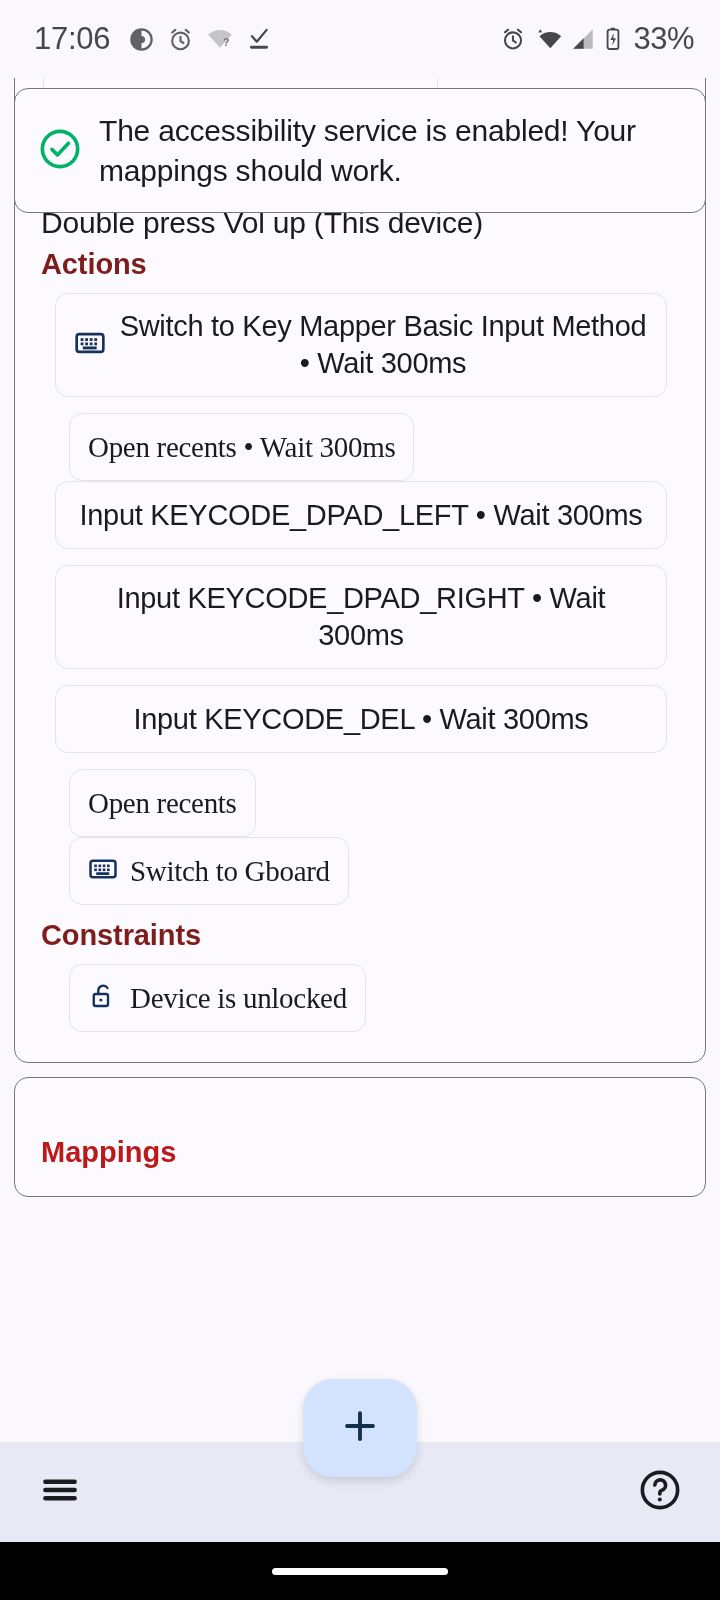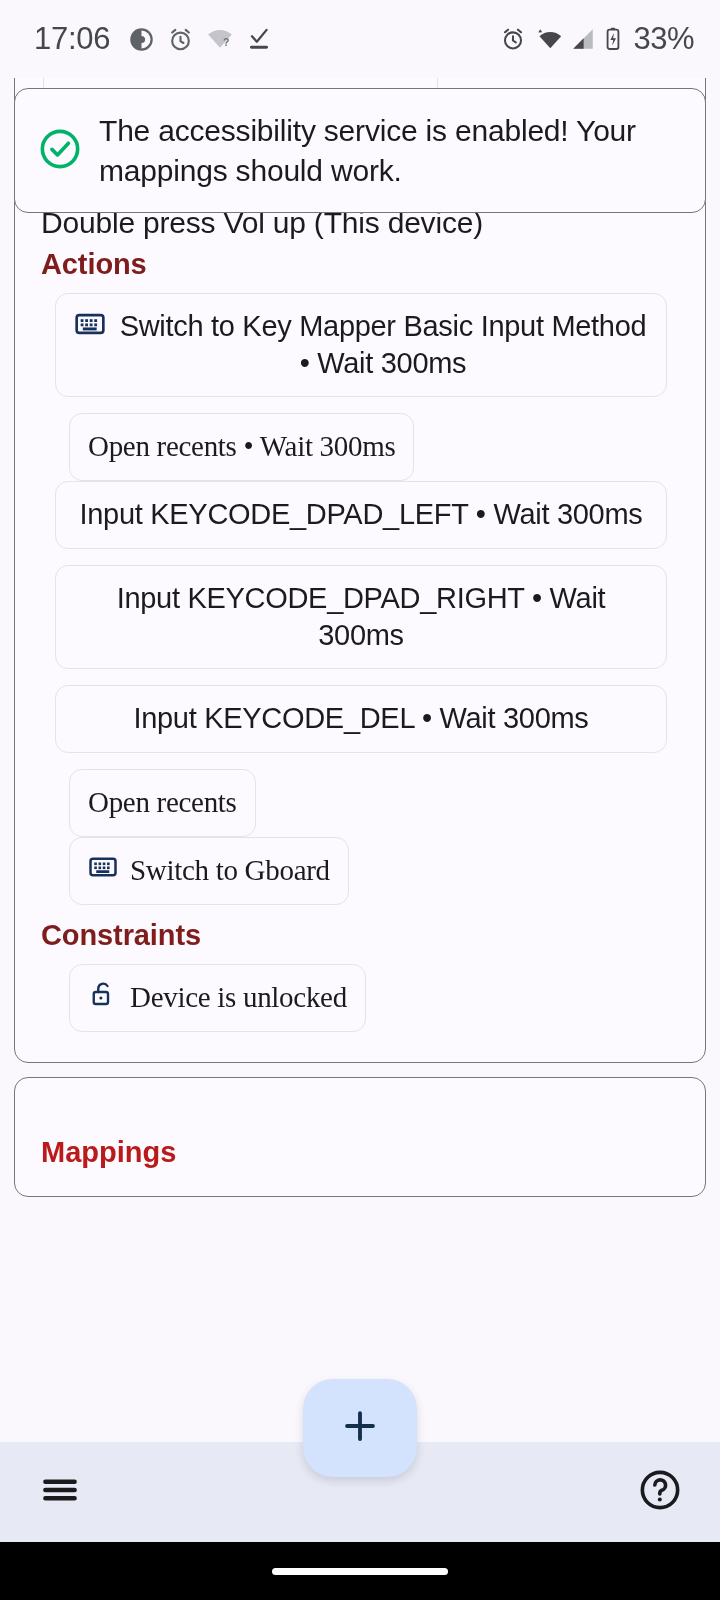--- a/index.html
+++ b/index.html
@@ -123,21 +123,21 @@
 
   .chip-list { margin-top: 12px; }
 
   .chip {
     border: 1.5px solid #E5E2E9;
     border-radius: 13px;
     background: #FCFAFE;
     padding: 14px 18px;
     margin-bottom: 16px;
     display: flex;
-    align-items: flex-start;
+    align-items: center;
     justify-content: center;
     gap: 12px;
     min-height: 68px;
   }
   .chip:last-child { margin-bottom: 0; }
 
   .chip-label {
     font-size: 29px;
     line-height: 1.28;
     color: #1B1B1F;

